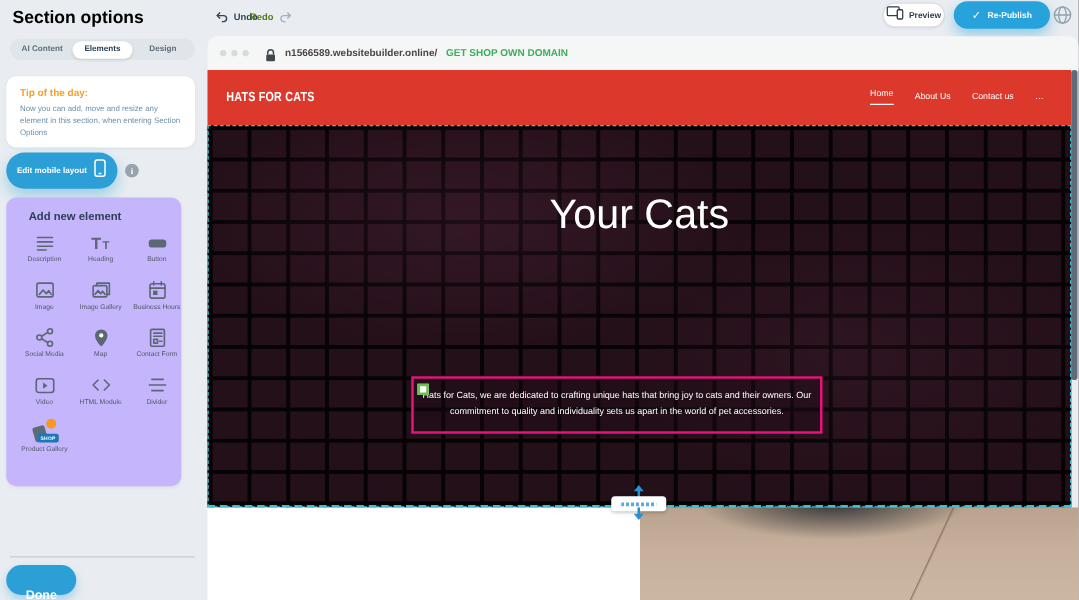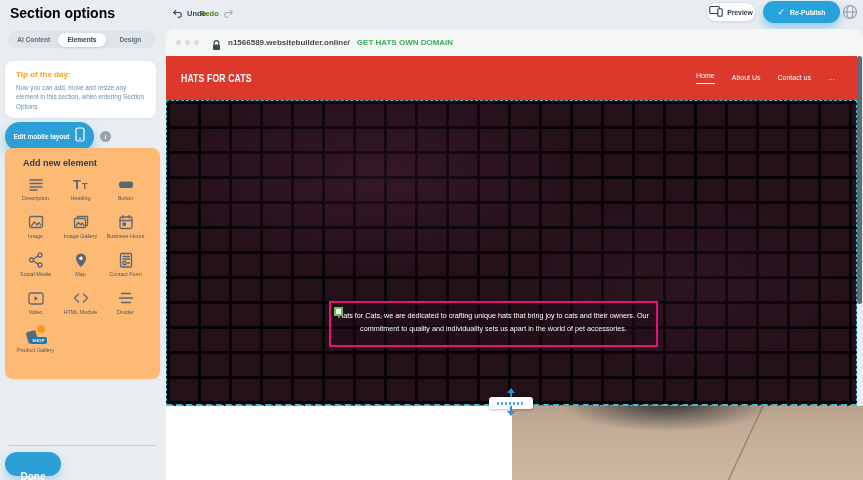--- a/index.html
+++ b/index.html
@@ -41,21 +41,21 @@
   .tip-body { font-size:6.3px; line-height:1.5; color:#6d90ad; }
 
   .btn-edit-mobile { left:5px; top:122px; width:89px; height:29px; background:#2b9fd6; border-radius:15px;
     display:flex; align-items:center; justify-content:center; gap:6px; cursor:pointer;
     box-shadow:0 6px 12px rgba(43,159,214,.40); }
   .btn-edit-mobile .lbl { font-size:6.5px; font-weight:bold; color:#fff; }
   .info-dot { left:100px; top:131px; width:11px; height:11px; border-radius:50%; background:#97a3ad;
     color:#fff; font-size:7px; font-weight:bold; display:flex; align-items:center; justify-content:center;
     cursor:pointer; font-family:"Liberation Serif", serif; }
 
-  .add-card { left:5px; top:148px; width:155px; height:231px; background:#fdba74; border-radius:8px;
+  .add-card { left:5px; top:158px; width:140px; height:231px; background:#c4b5fd; border-radius:8px;
     box-shadow:0 1px 3px rgba(0,0,0,.05); }
   .add-title { position:absolute; left:18px; top:10px; font-size:9px; font-weight:bold; color:#2c3e51; }
   .el-grid { position:absolute; left:8px; top:27px; width:135px; display:grid;
     grid-template-columns:repeat(3,1fr); row-gap:3px; }
   .el-item { height:35px; display:flex; flex-direction:column; align-items:center; justify-content:flex-start;
     gap:2px; cursor:pointer; }
   .el-icon { height:18px; display:flex; align-items:flex-end; justify-content:center; }
   .el-icon svg { width:18px; height:18px; stroke:#5b6874; stroke-width:1.3; fill:none; stroke-linecap:round; stroke-linejoin:round; }
   .el-label { font-size:5.4px; color:#4e5a64; text-align:center; line-height:1.3; max-width:44px; }
 
@@ -362,35 +362,36 @@
       <span class="dot"></span>
       <span class="dot"></span>
   </div>
   <span class="lock">
     <svg width="9" height="11" viewBox="0 0 9 11">
         <path d="M2.2 4.5V3a2.3 2.3 0 0 1 4.6 0v1.5" fill="none" stroke="#40474d" stroke-width="1.2"></path>
         <rect x="1" y="4.5" width="7" height="5.5" rx="1" fill="#40474d"></rect>
       </svg>
   </span>
   <span class="url">n1566589.websitebuilder.online/</span>
-  <span class="domain-cta">GET HATS OWN DOMAIN</span>
+  <span class="domain-cta">GET SHOP OWN DOMAIN</span>
 </div>
 
 <div class="abs site-header">
   <span class="logo">HATS FOR CATS</span>
   <div class="site-nav">
     <span class="nav-link active">Home</span>
     <span class="nav-link">About Us</span>
     <span class="nav-link">Contact us</span>
     <span class="nav-link">…</span>
   </div>
 </div>
 
 <div class="abs hero">
   <div class="hero-heading">
+    <div>Your Cats</div>
   </div>
   <div class="hero-textbox">
     <span class="sel-handle"></span>
     <span>Hats for Cats, we are dedicated to crafting unique hats that bring joy to cats and their owners. Our commitment to quality and individuality sets us apart in the world of pet accessories.</span>
   </div>
 </div>
 
 <div class="abs next-white"></div>
 <div class="abs next-photo"></div>
 <div class="abs teal-line"></div>

